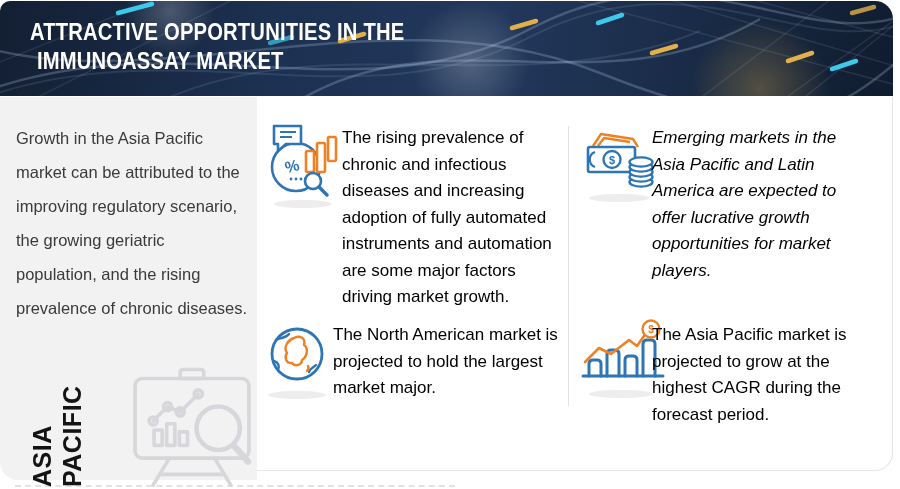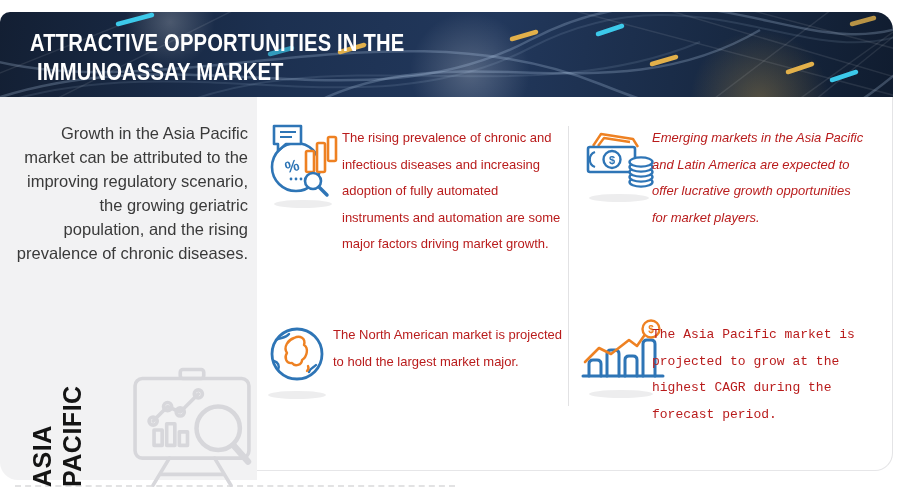--- a/index.html
+++ b/index.html
@@ -1,54 +1,54 @@
 <!DOCTYPE html>
 <html><head>
 <meta charset="utf-8">
 <style>
   html,body{margin:0;padding:0;}
   body{width:900px;height:489px;position:relative;background:#ffffff;overflow:hidden;
        font-family:"Liberation Sans",sans-serif;}
 
   
-  .header{position:absolute;left:0;top:12px;width:893px;height:95px;
+  .header{position:absolute;left:0;top:1px;width:893px;height:95px;
           border-radius:10px 18px 0 0;overflow:hidden;
           background:linear-gradient(100deg,#131f33 0%,#1c3050 30%,#22385c 55%,#16263e 85%,#101c2f 100%);}
   .header svg{position:absolute;left:0;top:0;}
   .header-title{position:absolute;left:30px;top:17px;color:#ffffff;font-weight:bold;
                 font-size:23.5px;line-height:29px;letter-spacing:.2px;
                 transform:scaleX(.86);transform-origin:0 0;white-space:nowrap;}
   .header-title .line2{padding-left:8px;display:block;}
 
   
   .left-panel{position:absolute;left:0;top:97px;width:257px;height:383px;
               background:#f2f2f3;border-radius:0 0 0 18px;}
   .right-panel{position:absolute;left:257px;top:97px;width:635px;height:373px;
                background:#ffffff;border-right:1px solid #e4e4e6;border-bottom:1px solid #e6e6e8;
                border-radius:0 0 18px 0;}
   .v-divider{position:absolute;left:568px;top:126px;width:1px;height:280px;background:#e2e2e4;}
   .bottom-dashes{position:absolute;left:15px;top:485px;width:440px;height:0;
                  border-top:2px dashed #dcdcdd;opacity:.8;}
 
   
   .region-paragraph{position:absolute;left:16px;top:121px;width:232px;
-                    font-size:16.5px;line-height:24px;color:#3a3a3a;text-align:right;}
+                    font-size:16.5px;line-height:34px;color:#3a3a3a;}
   .region-name{position:absolute;left:-18px;top:360px;width:150px;height:104px;
                transform:rotate(-90deg);transform-origin:center center;
                display:flex;flex-direction:column;justify-content:center;
                font-size:25px;font-weight:bold;color:#141414;letter-spacing:.5px;line-height:30px;
                text-align:left;}
   .board-icon{position:absolute;left:122px;top:365px;}
 
   
-  .callout-text{position:absolute;font-size:13px;line-height:26.5px;color:#b91c1c;}
+  .callout-text{position:absolute;font-size:17px;line-height:26.5px;color:#000000;}
   .c1-text{left:342px;top:125px;width:226px;}
   .c2-text{left:652px;top:125px;width:212px;font-style:italic;}
   .c3-text{left:333px;top:322px;width:238px;}
-  .c4-text{left:652px;top:322px;width:212px;font-family:Liberation Mono, monospace;}
+  .c4-text{left:652px;top:322px;width:212px;}
   .c1-icon{position:absolute;left:266px;top:120px;}
   .c2-icon{position:absolute;left:583px;top:126px;}
   .c3-icon{position:absolute;left:266px;top:323px;}
   .c4-icon{position:absolute;left:581px;top:318px;}
   .icon-shadow{position:absolute;background:#ededee;border-radius:50%;}
 </style>
 </head>
 <body>
 
 <div class="header">

